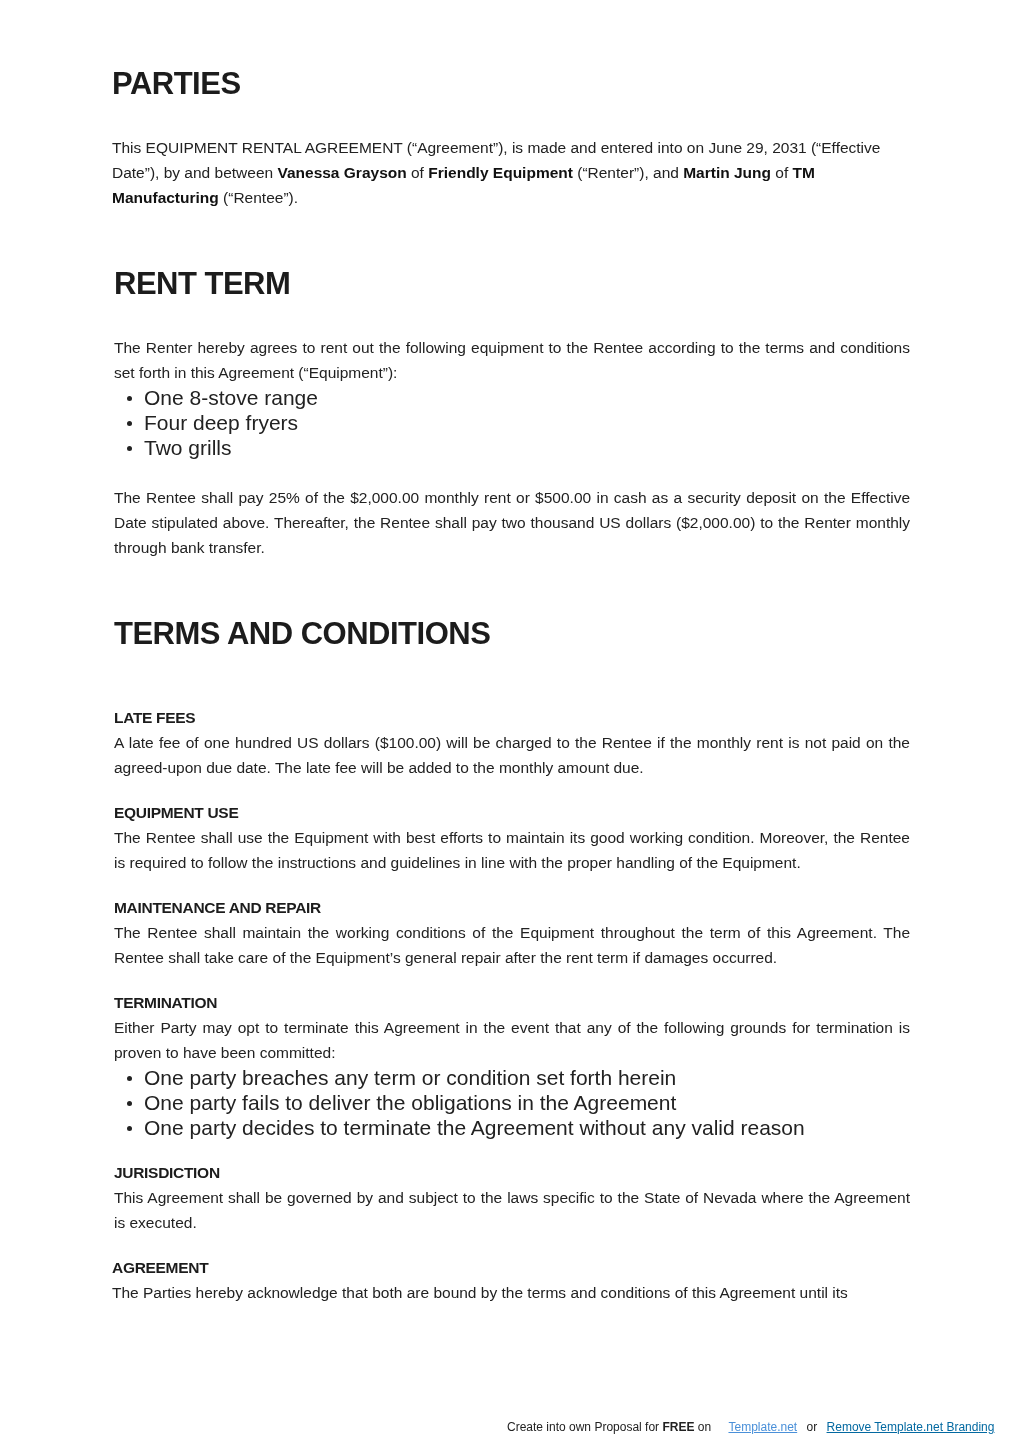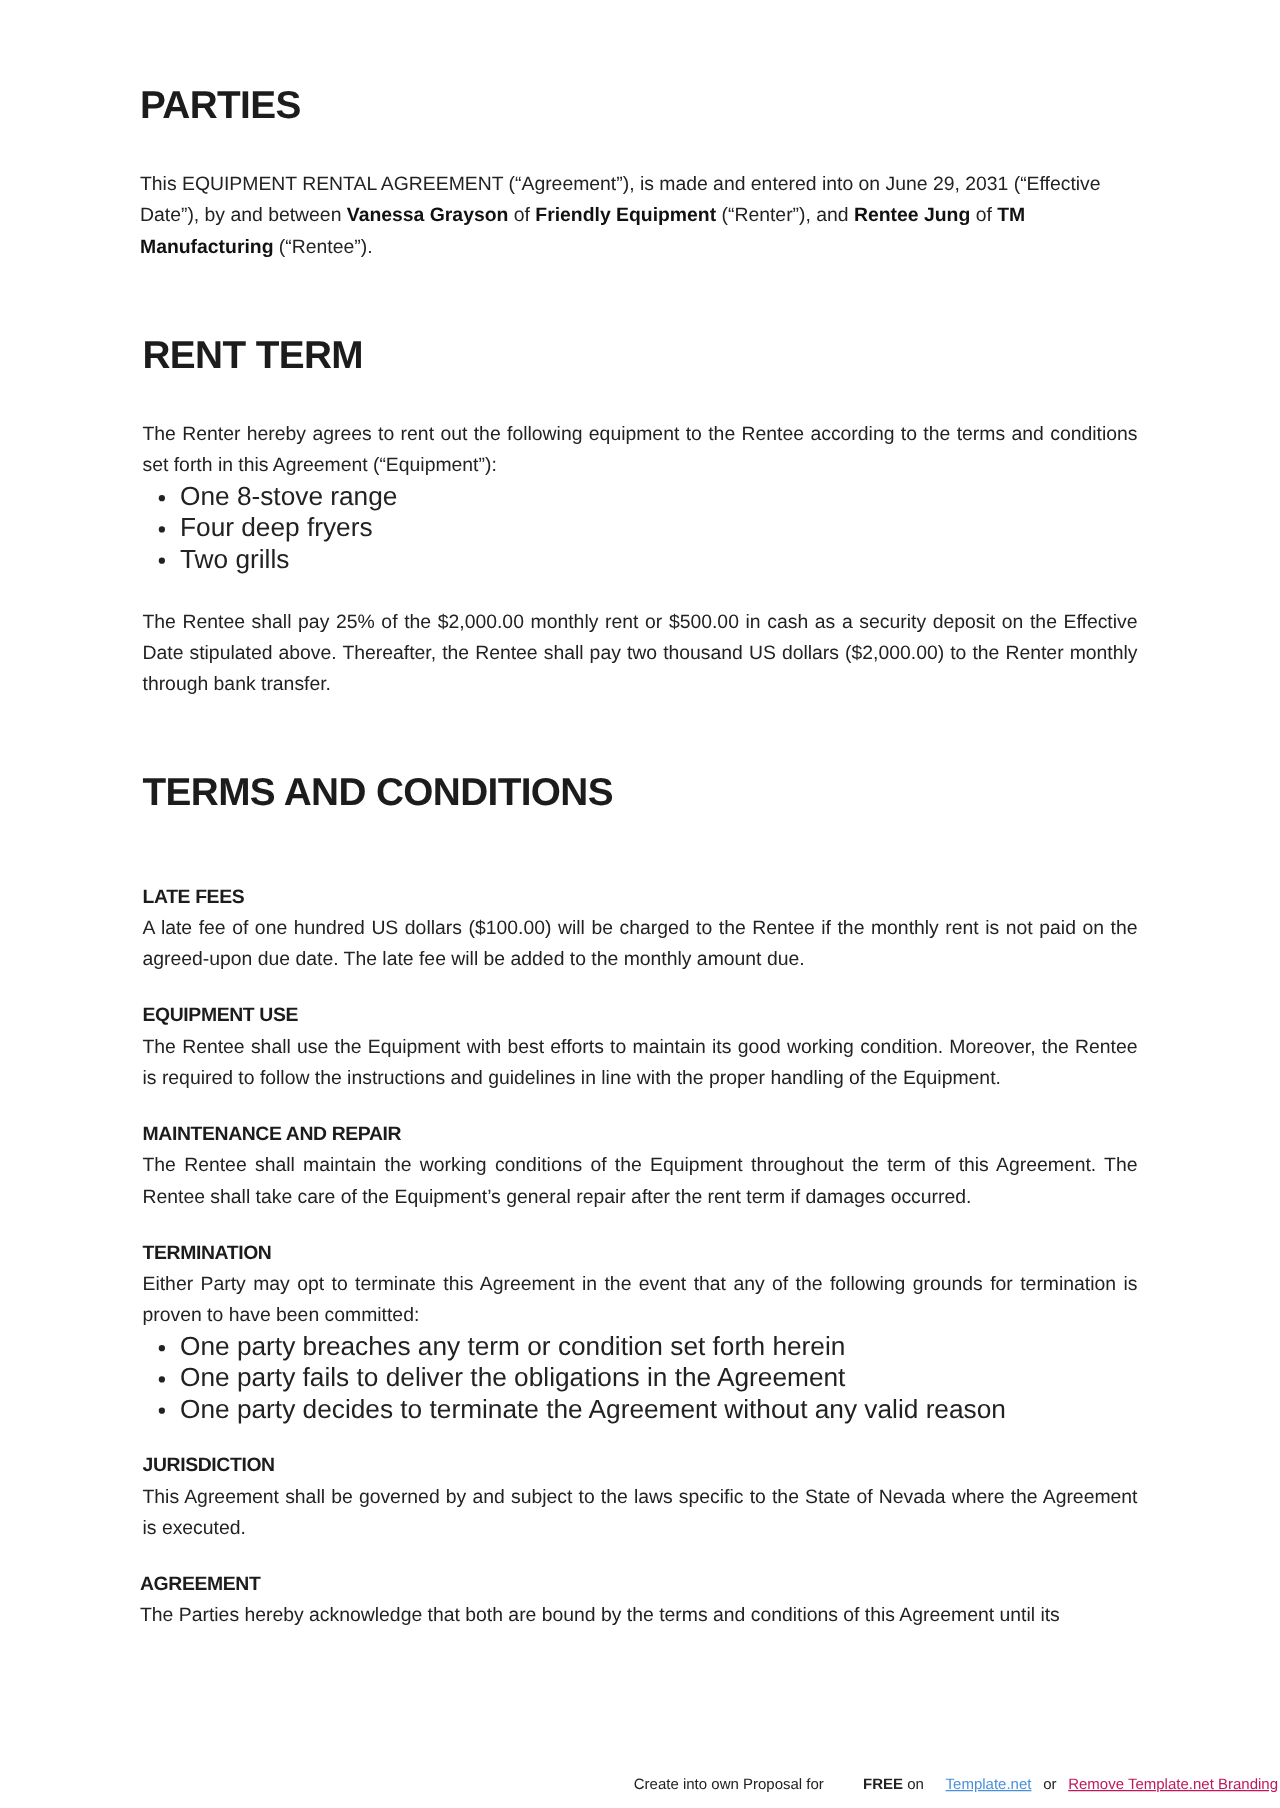--- a/index.html
+++ b/index.html
@@ -29,33 +29,33 @@
       border-radius: 50%; background: #222;
     }
     .subhead {
       position: absolute; margin: 0; font-size: 15.5px; line-height: 25px;
       font-weight: bold; color: #1c1c1c; letter-spacing: -0.3px;
     }
     .footer {
       position: absolute; top: 1418px; left: 507px; font-size: 12px; line-height: 18px;
       color: #222; white-space: nowrap;
     }
-    .footer .free { font-weight: bold; margin-left: 28px; }
+    .footer .free { font-weight: bold; }
     .footer a { text-decoration: underline; }
     .footer .link-blue { color: #4a90d9; margin-left: 14px; }
     .footer .or { margin: 0 6px; }
-    .footer .link-orange { color: #be185d; }
+    .footer .link-orange { color: #0369a1; }
   </style>
 </head>
 <body>
 
 <div class="page">
 
   <h1 class="section-title" style="left:112px; top:66px;">PARTIES</h1>
-  <p class="para left" style="left:112px; top:135px; width:790px;"><span>This EQUIPMENT RENTAL AGREEMENT (“Agreement”), is made and entered into on June 29, 2031 (“Effective Date”), by and between </span><b>Vanessa Grayson</b><span> of </span><b>Friendly Equipment</b><span> (“Renter”), and </span><b>Rentee Jung</b><span> of </span><b>TM Manufacturing</b><span> (“Rentee”).</span></p>
+  <p class="para left" style="left:112px; top:135px; width:790px;"><span>This EQUIPMENT RENTAL AGREEMENT (“Agreement”), is made and entered into on June 29, 2031 (“Effective Date”), by and between </span><b>Vanessa Grayson</b><span> of </span><b>Friendly Equipment</b><span> (“Renter”), and </span><b>Martin Jung</b><span> of </span><b>TM Manufacturing</b><span> (“Rentee”).</span></p>
 
   <h1 class="section-title" style="left:114px; top:266px;">RENT TERM</h1>
   <p class="para justify" style="left:114px; top:335px;">The Renter hereby agrees to rent out the following equipment to the Rentee according to the terms and conditions set forth in this Agreement (“Equipment”):</p>
   <ul class="bullets" style="left:114px; top:385px;">
     <li><span class="dot"></span><span>One 8-stove range</span></li>
     <li><span class="dot"></span><span>Four deep fryers</span></li>
     <li><span class="dot"></span><span>Two grills</span></li>
   </ul>
   <p class="para justify" style="left:114px; top:485px;">The Rentee shall pay 25% of the $2,000.00 monthly rent or $500.00 in cash as a security deposit on the Effective Date stipulated above. Thereafter, the Rentee shall pay two thousand US dollars ($2,000.00) to the Renter monthly through bank transfer.</p>
 

